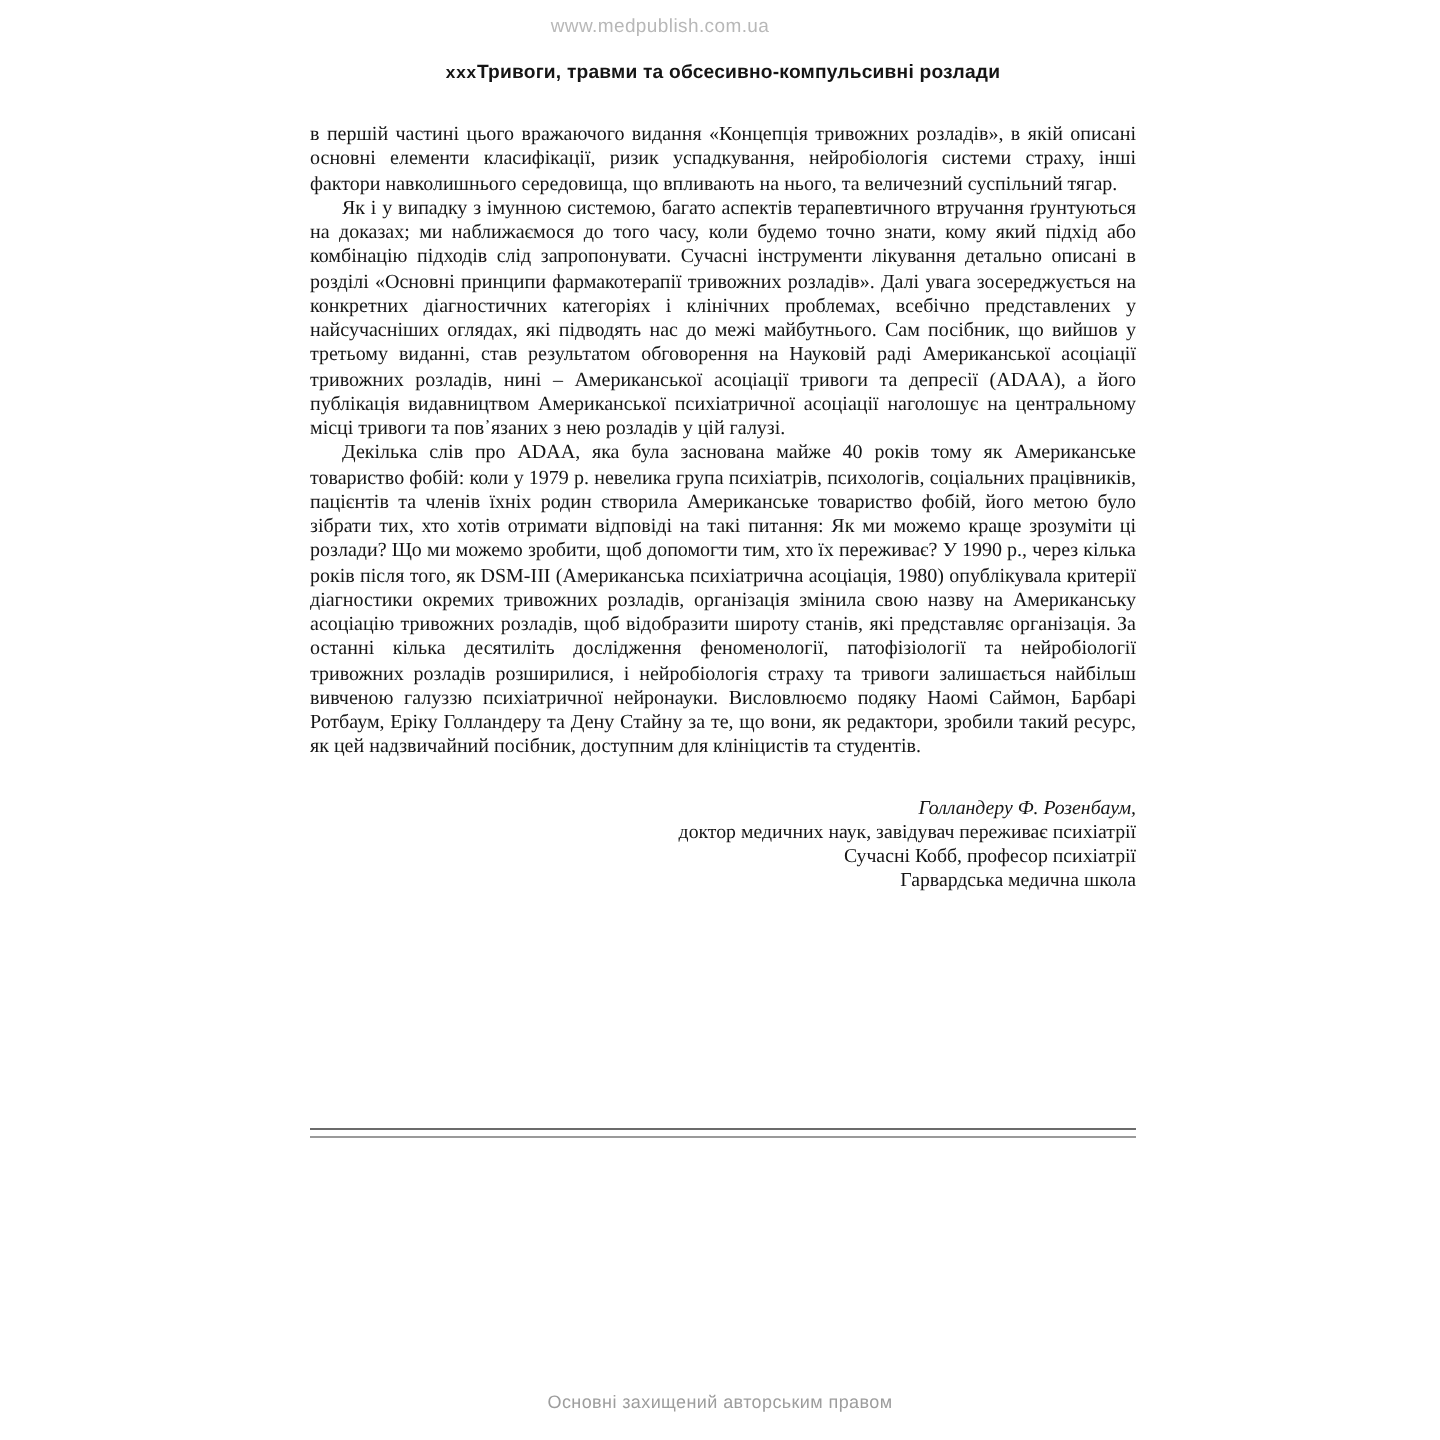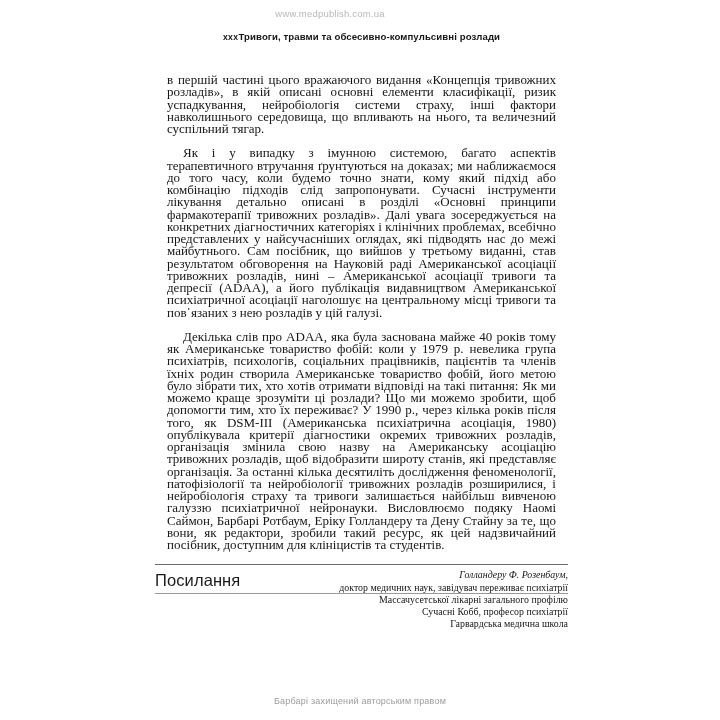--- a/index.html
+++ b/index.html
@@ -66,22 +66,22 @@
 
   
   .column {
     position: absolute;
     left: 155px;
     top: 62px;
     width: 413px;
   }
 
   p.body {
-    margin: 12px;
-    font-size: 13px;
+    margin: 0;
+    font-size: 10px;
     line-height: 12.25px;
     text-align: justify;
     text-justify: inter-word;
     text-indent: 0;
     color: #151515;
     hyphens: manual;
   }
   p.body.indent {
     text-indent: 16px;
   }
@@ -165,28 +165,26 @@
 
     <p class="body">в першій частині цього вражаючого видання «Концепція тривожних розладів», в якій описані основні елементи класифікації, ризик успадкування, нейробіологія системи страху, інші фактори навколишнього середовища, що впливають на нього, та величезний суспільний тягар.</p>
 
     <p class="body indent">Як і у випадку з імунною системою, багато аспектів терапевтичного втручання ґрунтуються на доказах; ми наближаємося до того часу, коли будемо точно знати, кому який підхід або комбінацію підходів слід запропонувати. Сучасні інструменти лікування детально описані в розділі «Основні принципи фармакотерапії тривожних розладів». Далі увага зосереджується на конкретних діагностичних категоріях і клінічних проблемах, всебічно представлених у найсучасніших оглядах, які підводять нас до межі майбутнього. Сам посібник, що вийшов у третьому виданні, став результатом обговорення на Науковій раді Американської асоціації тривожних розладів, нині – Американської асоціації тривоги та депресії (ADAA), а його публікація видавництвом Американської психіатричної асоціації наголошує на центральному місці тривоги та пов᾽язаних з нею розладів у цій галузі.</p>
 
     <p class="body indent">Декілька слів про ADAA, яка була заснована майже 40 років тому як Американське товариство фобій: коли у 1979 р. невелика група психіатрів, психологів, соціальних працівників, пацієнтів та членів їхніх родин створила Американське товариство фобій, його метою було зібрати тих, хто хотів отримати відповіді на такі питання: Як ми можемо краще зрозуміти ці розлади? Що ми можемо зробити, щоб допомогти тим, хто їх переживає? У 1990 р., через кілька років після того, як DSM-III (Американська психіатрична асоціація, 1980) опублікувала критерії діагностики окремих тривожних розладів, організація змінила свою назву на Американську асоціацію тривожних розладів, щоб відобразити широту станів, які представляє організація. За останні кілька десятиліть дослідження феноменології, патофізіології та нейробіології тривожних розладів розширилися, і нейробіологія страху та тривоги залишається найбільш вивченою галуззю психіатричної нейронауки. Висловлюємо подяку Наомі Саймон, Барбарі Ротбаум, Еріку Голландеру та Дену Стайну за те, що вони, як редактори, зробили такий ресурс, як цей надзвичайний посібник, доступним для клініцистів та студентів.</p>
 
     <div class="signature">
       <div class="name">Голландеру Ф. Розенбаум,</div>
       <div>доктор медичних наук, завідувач переживає психіатрії</div>
-      <div>Массачусетської лікарні загального профілю</div>
       <div>Сучасні Кобб, професор психіатрії</div>
       <div>Гарвардська медична школа</div>
     </div>
 
   </div>
 
   <div class="refs-wrap">
     <div class="rule-top"></div>
-    <h2 class="refs-heading">Посилання</h2>
     <div class="rule-bottom"></div>
   </div>
 
-  <div class="copyright">Барбарі захищений авторським правом</div>
+  <div class="copyright">Основні захищений авторським правом</div>
 
 </div>
 
 </body></html>

